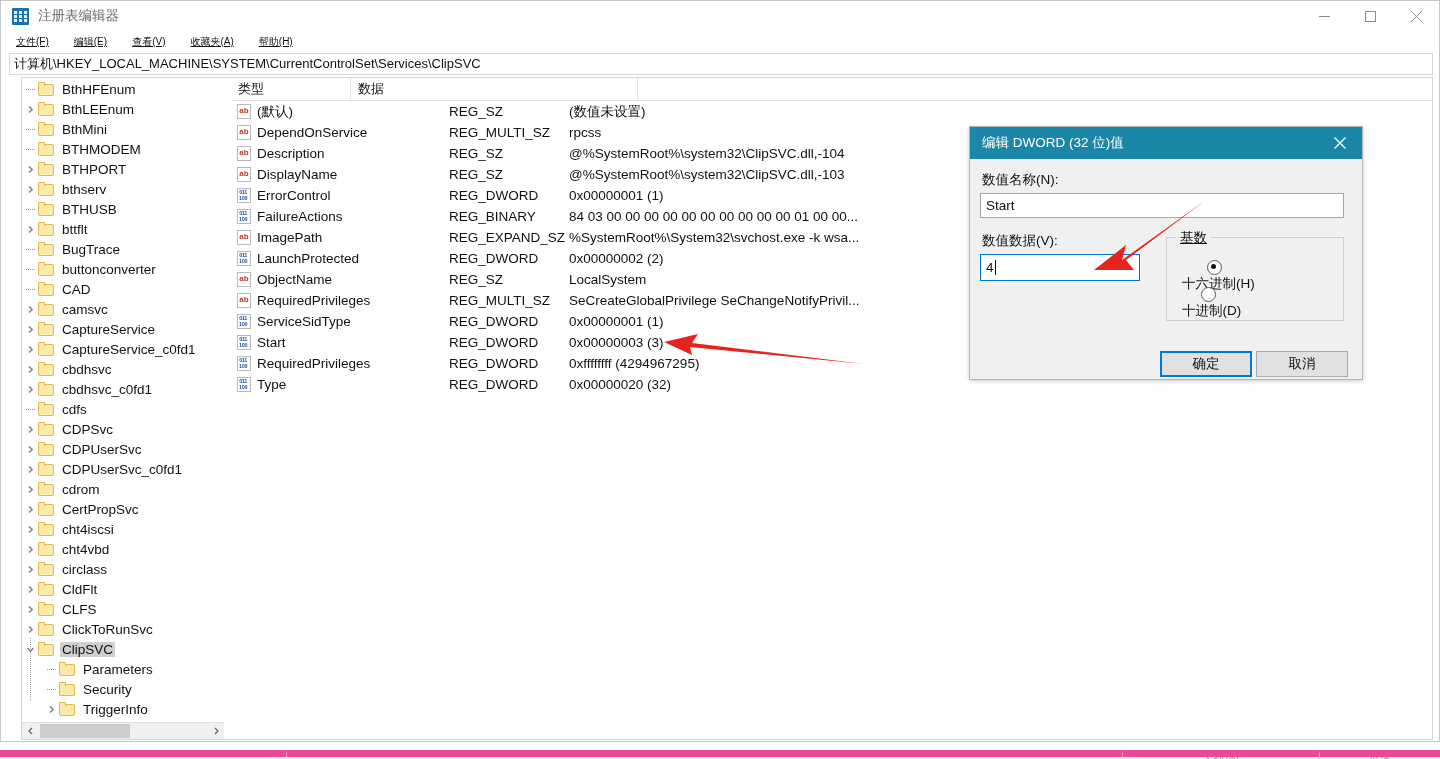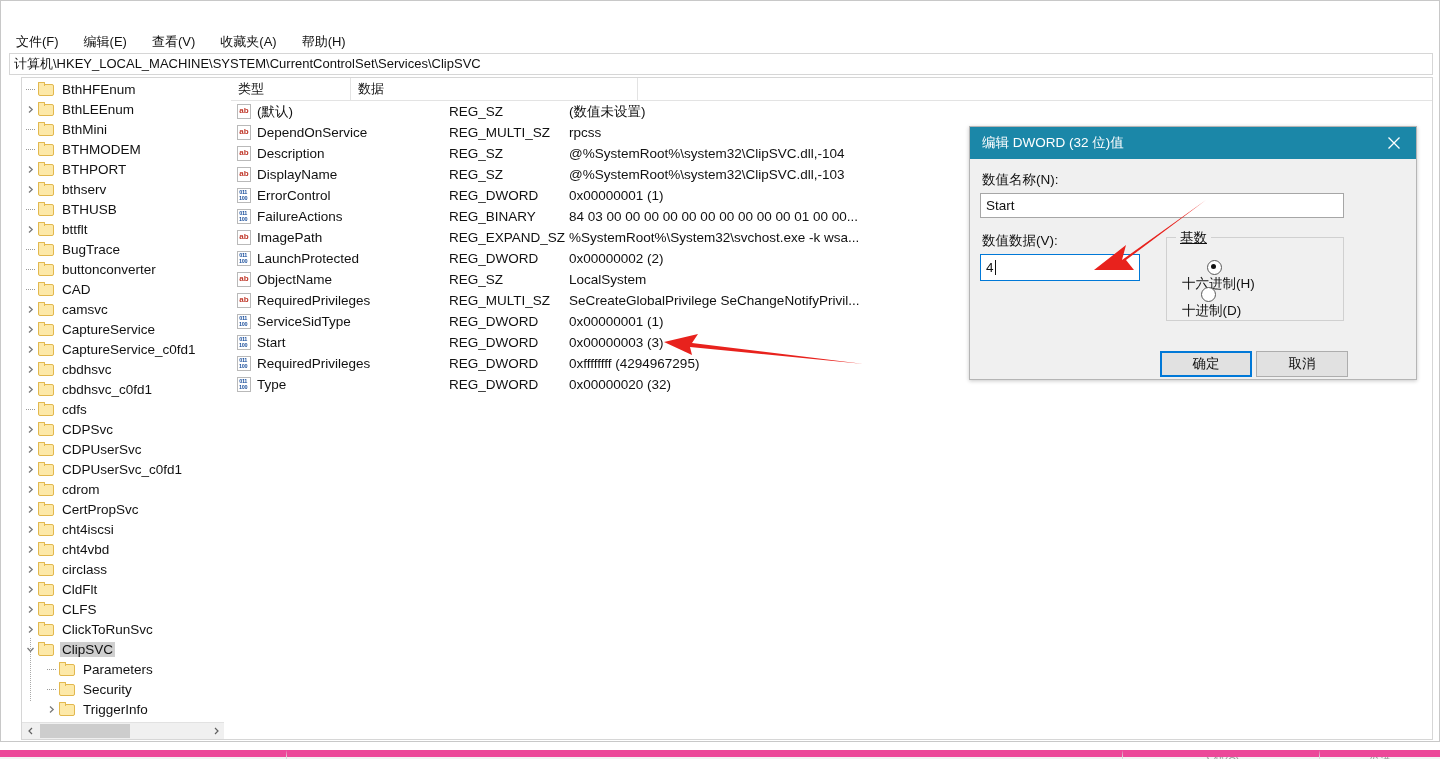--- a/index.html
+++ b/index.html
@@ -88,25 +88,26 @@
     left: 0; top: 30px;
     width: 100%;
     height: 22px;
     background: #ffffff;
     display: flex;
     align-items: center;
     padding-left: 13px;
     box-sizing: border-box;
   }
   .menu-item {
-    font-size: 13px;
+    font-size: 10px;
     color: #111111;
     margin-right: 21px;
     white-space: nowrap;
     padding: 1px 2px;
+    text-decoration: underline;
   }
 
   
   .addressbar {
     position: absolute;
     left: 8px; top: 52px;
     width: 1424px;
     height: 22px;
     background: #ffffff;
     border: 1px solid #d6d6d6;
@@ -362,21 +363,21 @@
   
   .arrow-svg {
     position: absolute;
     pointer-events: none;
   }
 
   
   .dialog {
     position: absolute;
     left: 969px; top: 126px;
-    width: 448px;
+    width: 394px;
     height: 254px;
     background: #f0f0f0;
     border: 1px solid #b5b5b5;
     box-sizing: border-box;
     box-shadow: 0 1px 4px rgba(0,0,0,.22);
   }
   .dlg-title {
     position: absolute;
     left: 0; top: 0;
     width: 100%;
@@ -522,20 +523,41 @@
     text-align: center;
   }
 </style>
 </head>
 <body>
 
 <div id="app">
 
   <div class="regedit-window">
 
+    <div class="titlebar">
+      <div class="app-icon"></div>
+      <div class="title-text">注册表编辑器</div>
+      <div class="win-buttons">
+        <div class="win-btn">
+          <svg width="11" height="11" viewBox="0 0 11 11">
+              <path d="M0 5.5 H11" stroke="currentColor" stroke-width="1"></path>
+            </svg>
+        </div>
+        <div class="win-btn">
+          <svg width="11" height="11" viewBox="0 0 11 11">
+              <rect x="0.5" y="0.5" width="10" height="10" fill="none" stroke="currentColor" stroke-width="1"></rect>
+            </svg>
+        </div>
+        <div class="win-btn close">
+          <svg width="11" height="11" viewBox="0 0 11 11">
+              <path d="M0 0 L11 11 M11 0 L0 11" stroke="currentColor" stroke-width="1"></path>
+            </svg>
+        </div>
+      </div>
+    </div>
 
     <div class="menubar">
       <div class="menu-item">文件(F)</div>
       <div class="menu-item">编辑(E)</div>
       <div class="menu-item">查看(V)</div>
       <div class="menu-item">收藏夹(A)</div>
       <div class="menu-item">帮助(H)</div>
     </div>
 
     <div class="addressbar">计算机\HKEY_LOCAL_MACHINE\SYSTEM\CurrentControlSet\Services\ClipSVC</div>

